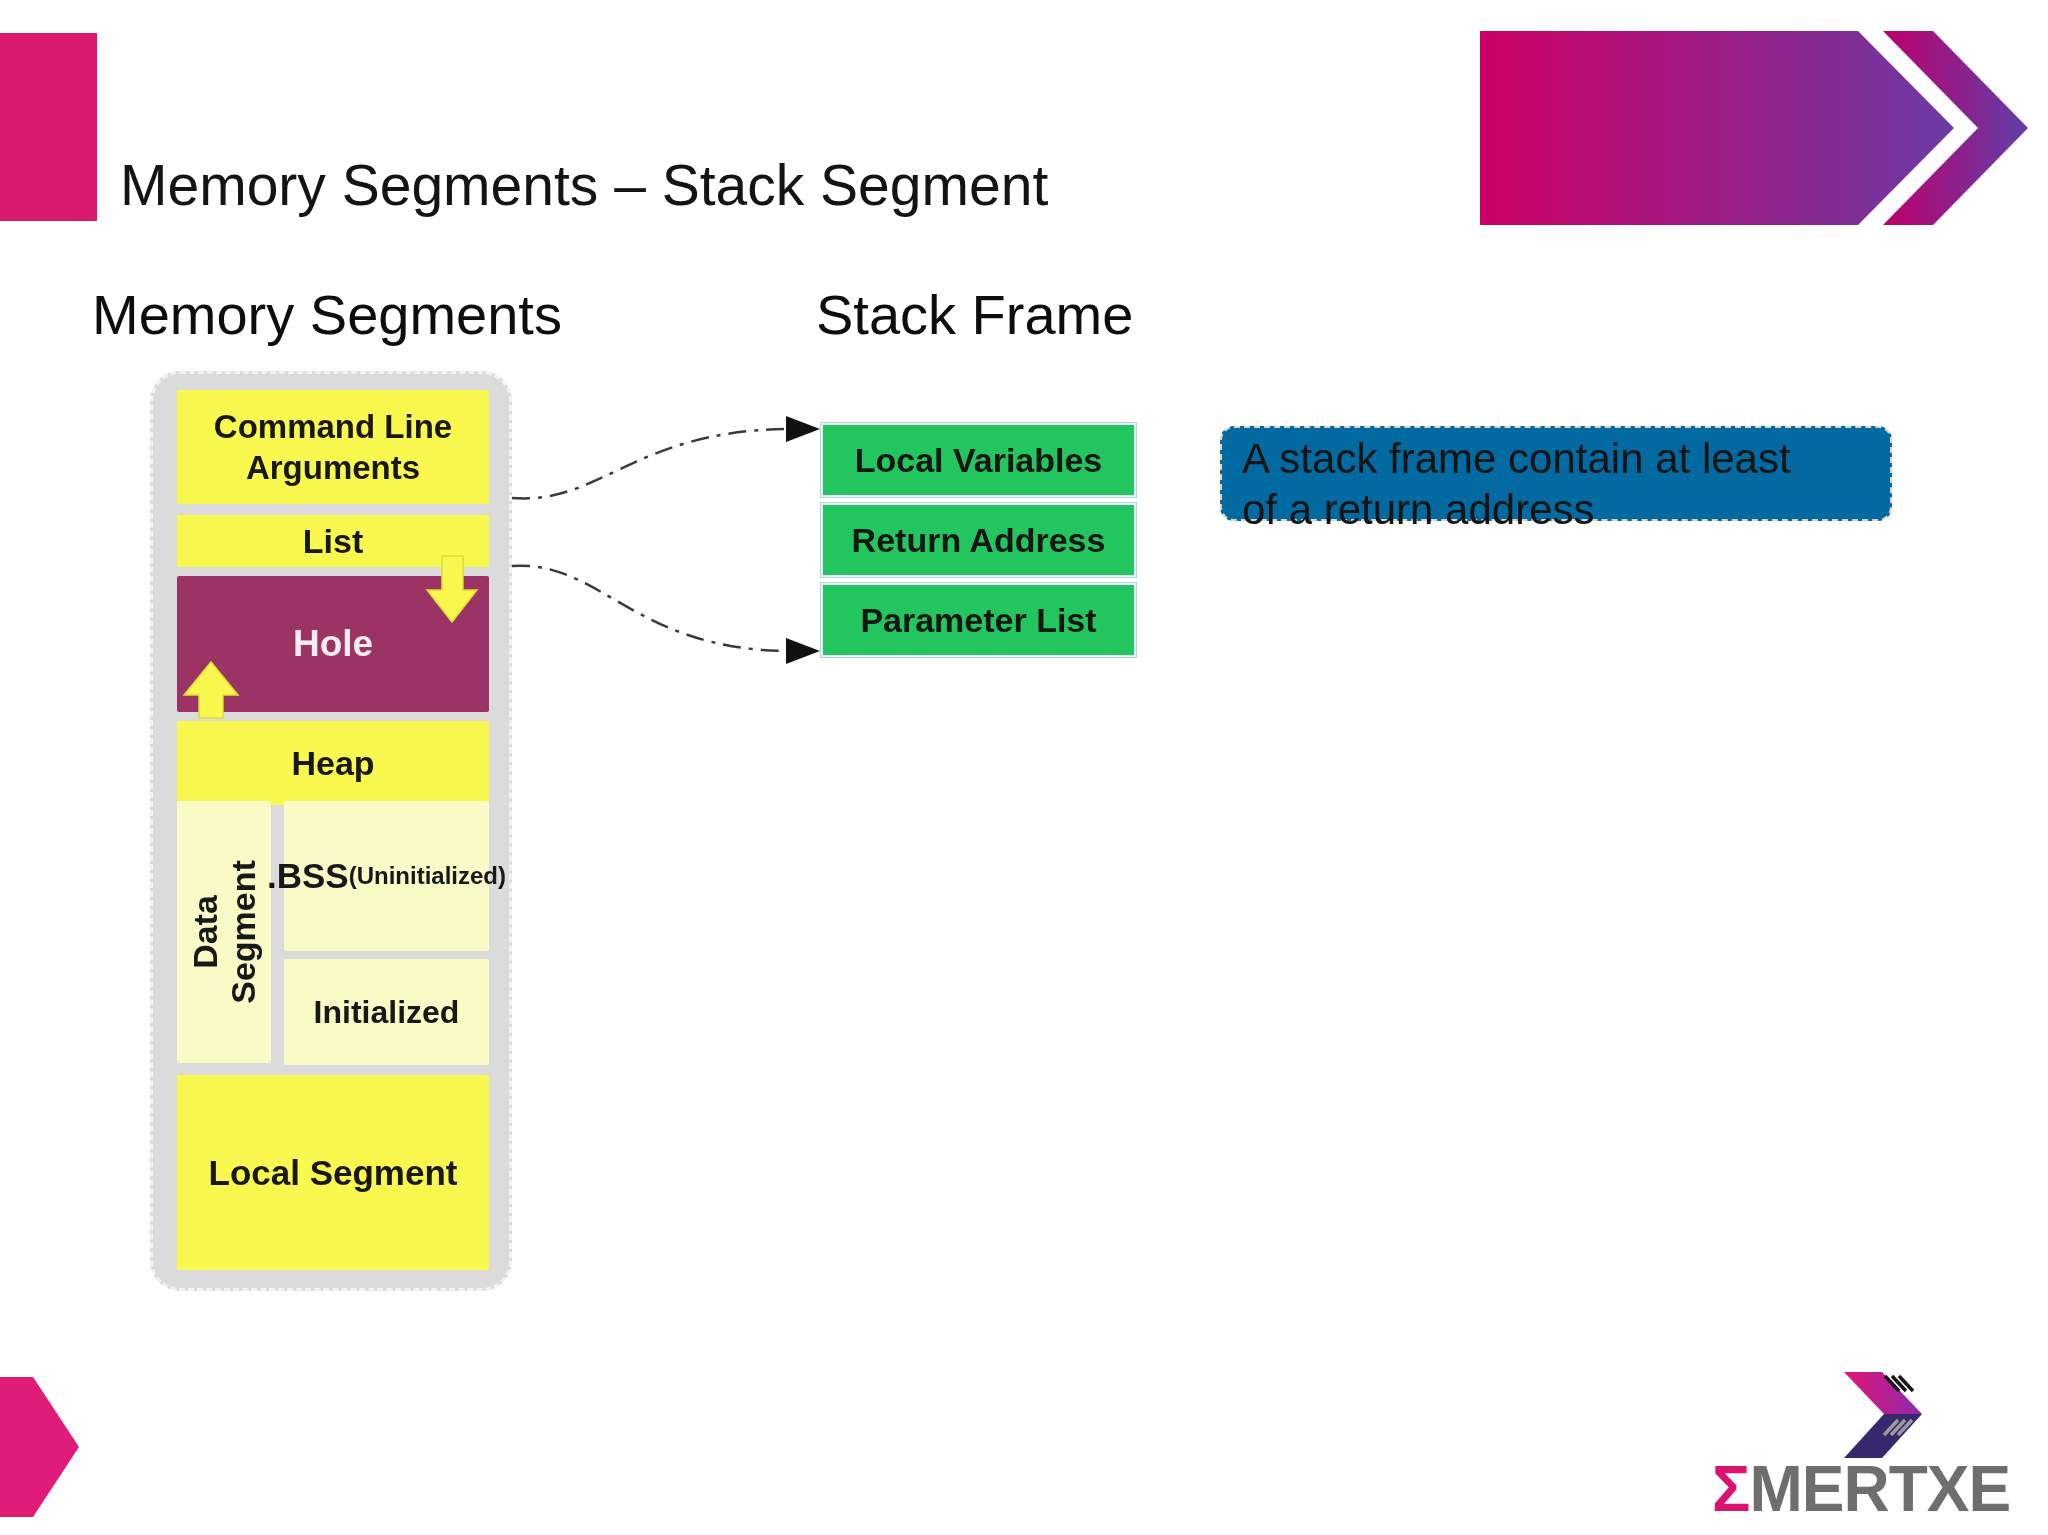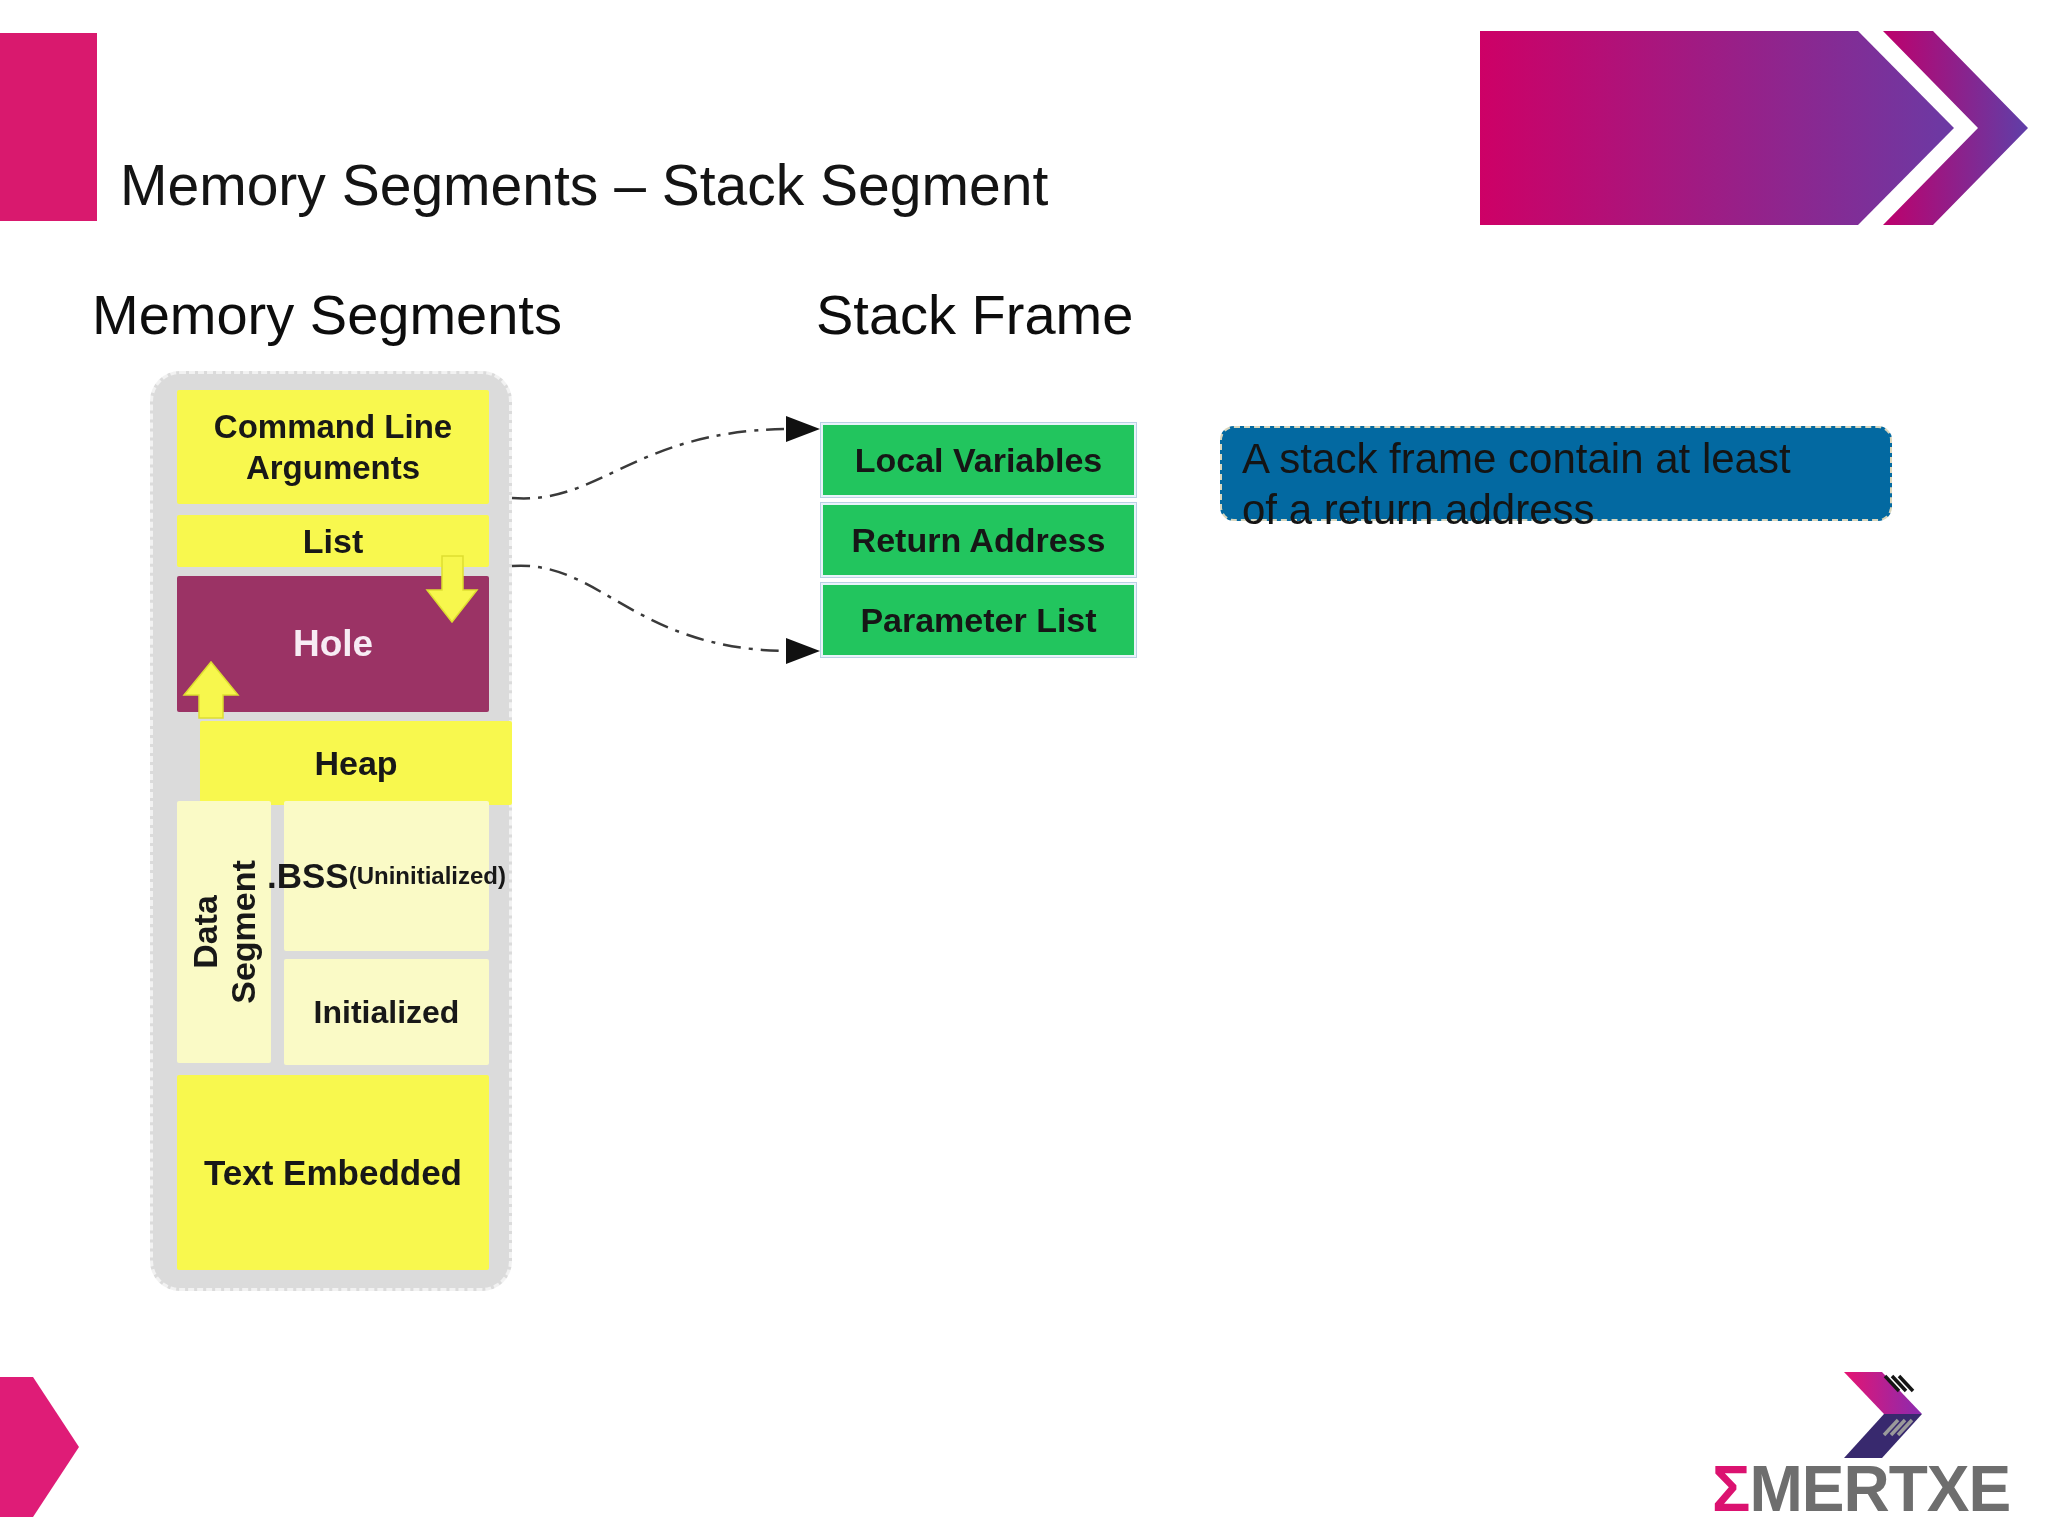--- a/index.html
+++ b/index.html
@@ -24,21 +24,21 @@
   .seg{
     position:absolute;box-sizing:border-box;display:flex;align-items:center;justify-content:center;
     text-align:center;font-weight:bold;color:#181818;border-radius:2px;
   }
   .seg.bright{background:#F8F84E;}
   .seg.pale{background:#FAFAC6;}
   .seg.hole{background:#9B3365;color:#F7ECF4;}
   .seg-cmdline{left:24px;top:16px;width:312px;height:114px;font-size:33px;line-height:1.25;padding:8px 30px;}
   .seg-stack{left:24px;top:141px;width:312px;height:52px;font-size:34px;}
   .seg-hole{left:24px;top:202px;width:312px;height:136px;font-size:37px;}
-  .seg-heap{left:24px;top:347px;width:312px;height:84px;font-size:34px;margin-left:23px;}
+  .seg-heap{left:24px;top:347px;width:312px;height:84px;font-size:34px;}
   .seg-data{left:24px;top:427px;width:94px;height:262px;}
   .vtext{
     position:absolute;left:50%;top:50%;transform:translate(-50%,-50%) rotate(-90deg);
     width:160px;text-align:center;font-weight:bold;font-size:34px;line-height:1.12;color:#181818;white-space:normal;
   }
   .seg-bss{left:131px;top:427px;width:205px;height:150px;flex-direction:row;}
   .bss-title{font-size:35px;line-height:1.1;}
   .bss-sub{font-size:24px;line-height:1.2;}
   .seg-init{left:131px;top:585px;width:205px;height:106px;font-size:32px;}
   .seg-text{left:24px;top:701px;width:312px;height:195px;font-size:35px;}
@@ -97,21 +97,21 @@
     <div class="seg hole seg-hole">Hole</div>
     <div class="seg bright seg-heap">Heap</div>
     <div class="seg pale seg-data">
       <div class="vtext">Data Segment</div>
     </div>
     <div class="seg pale seg-bss">
       <div class="bss-title">.BSS</div>
       <div class="bss-sub">(Uninitialized)</div>
     </div>
     <div class="seg pale seg-init">Initialized</div>
-    <div class="seg bright seg-text">Text Embedded</div>
+    <div class="seg bright seg-text">Local Segment</div>
   </div>
 
   <div class="frame-box fb-0">Local Variables</div>
   <div class="frame-box fb-1">Return Address</div>
   <div class="frame-box fb-2">Parameter List</div>
 
   <div class="note">
     <div>A stack frame contain at least</div>
     <div>of a return address</div>
   </div>

